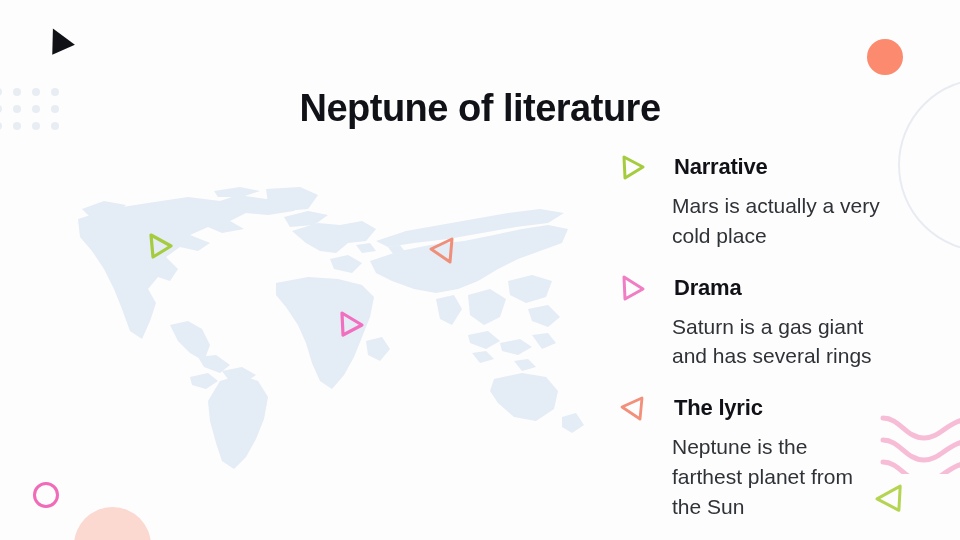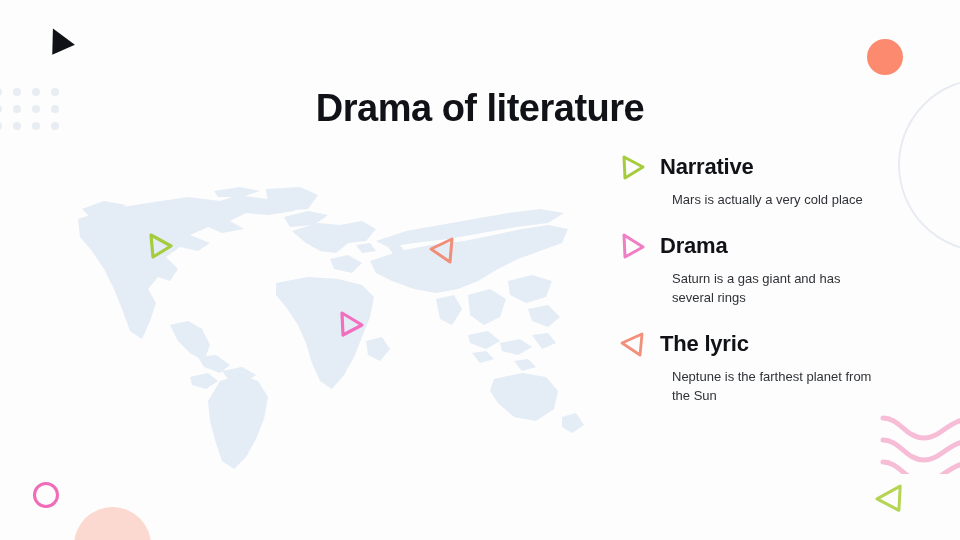--- a/index.html
+++ b/index.html
@@ -98,38 +98,38 @@
     position: absolute;
     left: 618px; top: 152px;
     width: 310px;
   }
   .item { position: relative; margin-bottom: 22px; }
   .item:last-child { margin-bottom: 0; }
 
   .item-head {
     display: flex;
     align-items: center;
-    gap: 14px;
+    gap: 28px;
     height: 30px;
   }
   .item-bullet {
     flex: 0 0 auto;
     width: 28px; height: 28px;
   }
   .item-title {
     font-size: 22px;
     font-weight: 800;
     color: #111217;
     letter-spacing: -0.2px;
     line-height: 1;
   }
   .item-body {
     margin-left: 54px;
     margin-top: 9px;
-    font-size: 13px;
+    font-size: 21px;
     line-height: 1.42;
     color: #2f3237;
     max-width: 210px;
   }
 </style>
 </head>
 <body>
 
 <div class="slide">
 
@@ -236,21 +236,21 @@
         <polygon points="4,14 25,4 23,27" fill="none" stroke="#ef8f79" stroke-width="3" stroke-linejoin="round"></polygon>
       </svg>
     </div>
     <div class="map-marker marker-afr">
       <svg viewBox="0 0 30 30" aria-hidden="true">
         <polygon points="7,4 27,16 8,26" fill="none" stroke="#f26fc0" stroke-width="3.2" stroke-linejoin="round"></polygon>
       </svg>
     </div>
   </div>
 
-  <h1 class="title">Drama of literature</h1>
+  <h1 class="title">Neptune of literature</h1>
 
   <div class="items">
 
     <div class="item">
       <div class="item-head">
         <span class="item-bullet">
           <svg viewBox="0 0 28 28" aria-hidden="true">
             <polygon points="6,4 25,14 7,25" fill="none" stroke="#a5cc3e" stroke-width="3" stroke-linejoin="round"></polygon>
           </svg>
         </span>

